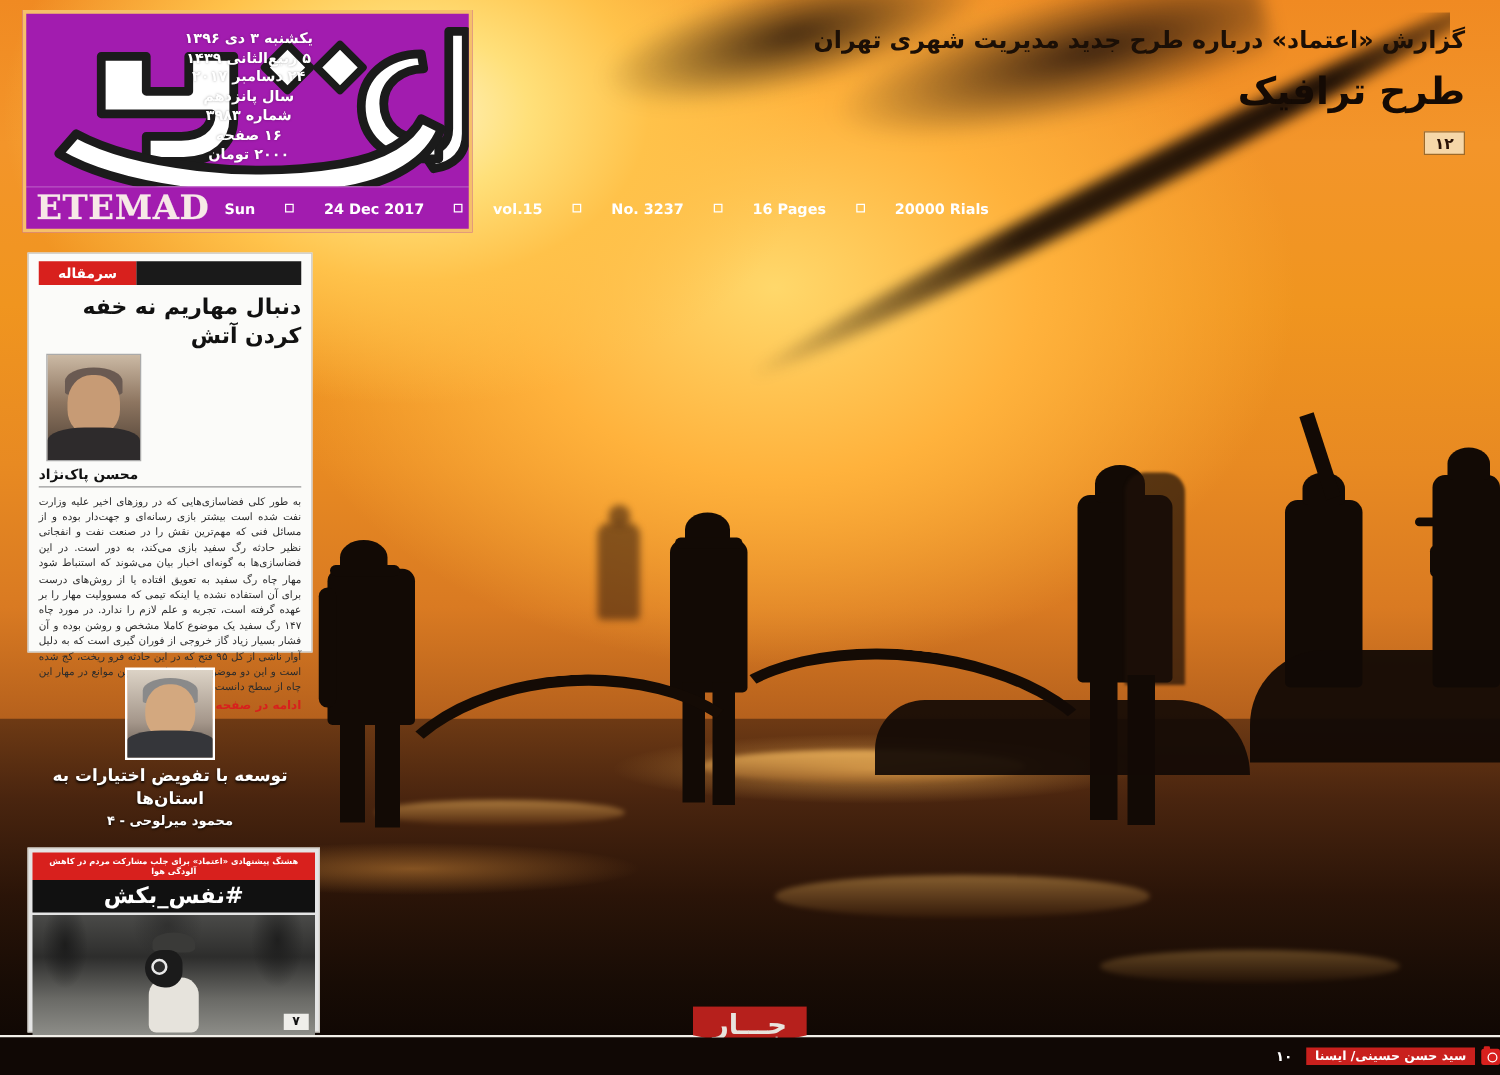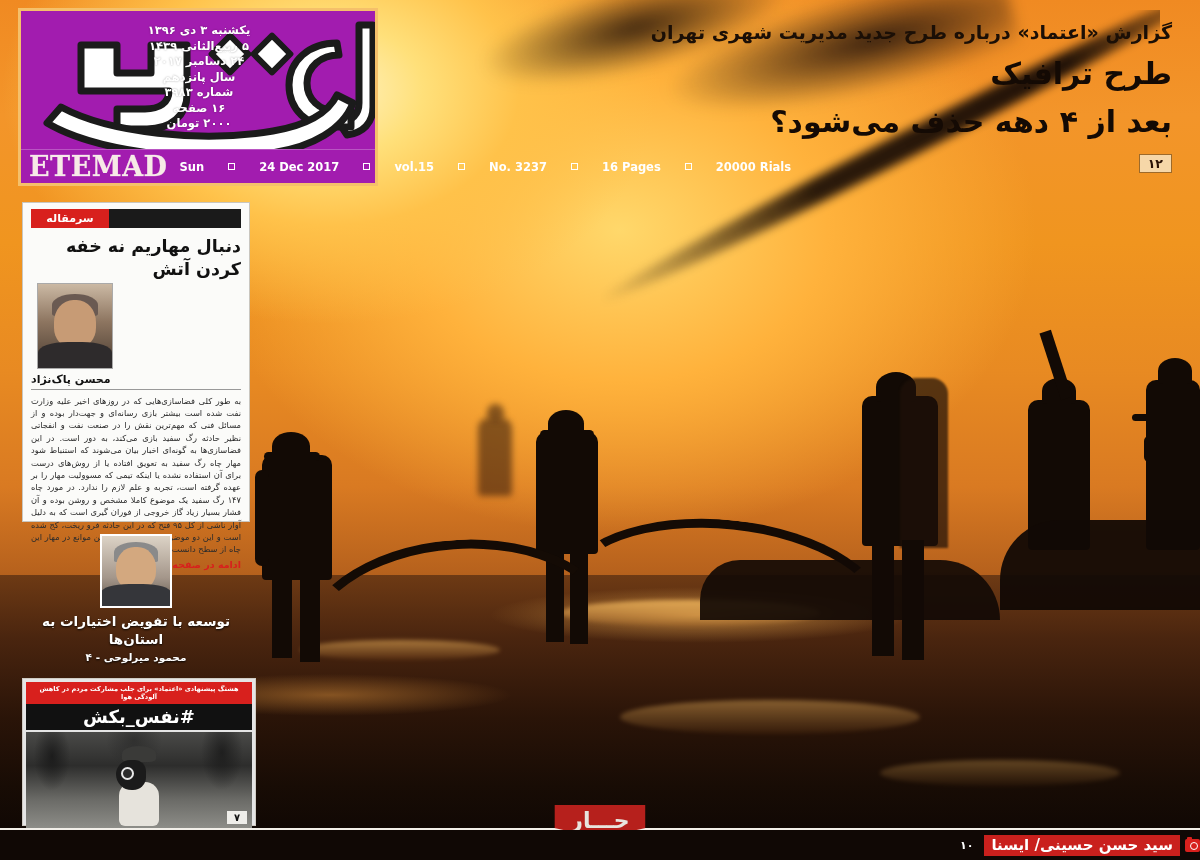--- a/index.html
+++ b/index.html
@@ -278,21 +278,21 @@
   }
   .credit .cam::before {
     content:""; position:absolute; left:4.5px; top:3.5px; width:6px; height:6px;
     border:1.5px solid #fff; border-radius:50%;
   }
   .credit .cam::after {
     content:""; position:absolute; left:2px; top:-2px; width:5px; height:3px;
     background:#d8201d; border-radius:1px;
   }
   .credit .ctxt {
-    background:#c9201d; color:#fff; font-size:15px; font-weight:bold;
+    background:#c9201d; color:#fff; font-size:10px; font-weight:bold;
     padding:1.5px 7px; font-family:"DejaVu Sans",sans-serif;
   }
   .credit .cnum {
     color:#fff; font-size:11px; font-weight:bold; margin-right:6px;
     font-family:"DejaVu Sans",sans-serif;
   }
   .watermark {
     position:absolute; left:50%; bottom:22px; transform:translateX(-50%);
     background:#b6201c; padding:3px 16px 5px; z-index:24;
     clip-path:polygon(0 0,100% 0,100% 70%,50% 100%,0 70%);
@@ -402,21 +402,20 @@
         <span>16 Pages</span>
         <span class="sep"></span>
         <span>20000 Rials</span>
       </span>
     </div>
   </div>
 
   <div class="teaser">
     <div class="kicker">گزارش «اعتماد» درباره طرح جدید مدیریت شهری تهران</div>
     <div class="big">طرح ترافیک</div>
-    <div class="big">بعد از ۴ دهه حذف می‌شود؟</div>
     <div class="pagebadge">۱۲</div>
   </div>
 
 
   <div class="editorial">
     <div class="ed-tagrow">
       <div class="blk"></div>
       <div class="red">سرمقاله</div>
     </div>
     <div class="ed-title">دنبال مهاریم نه خفه کردن آتش</div>

